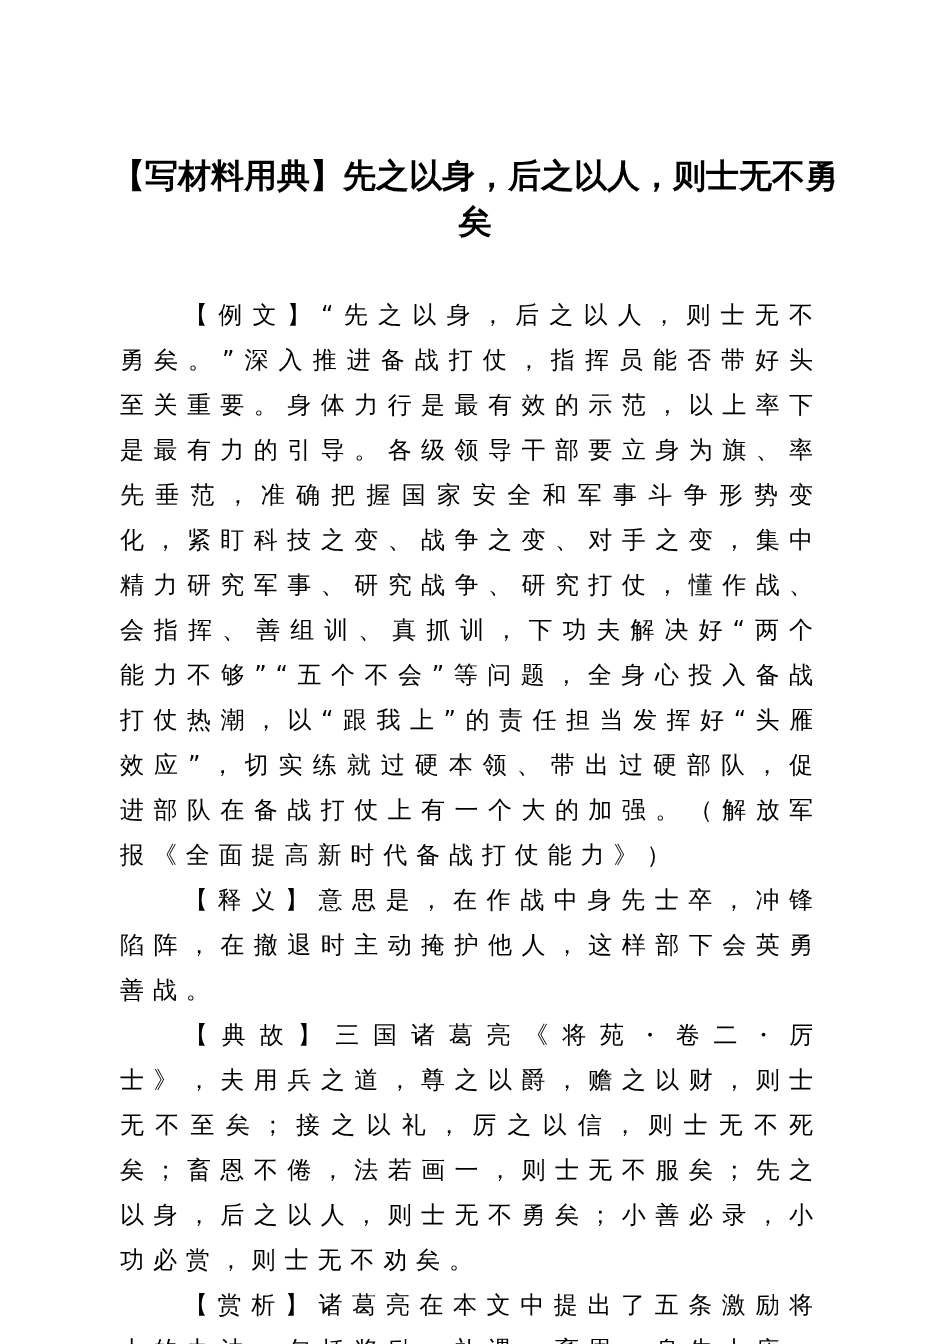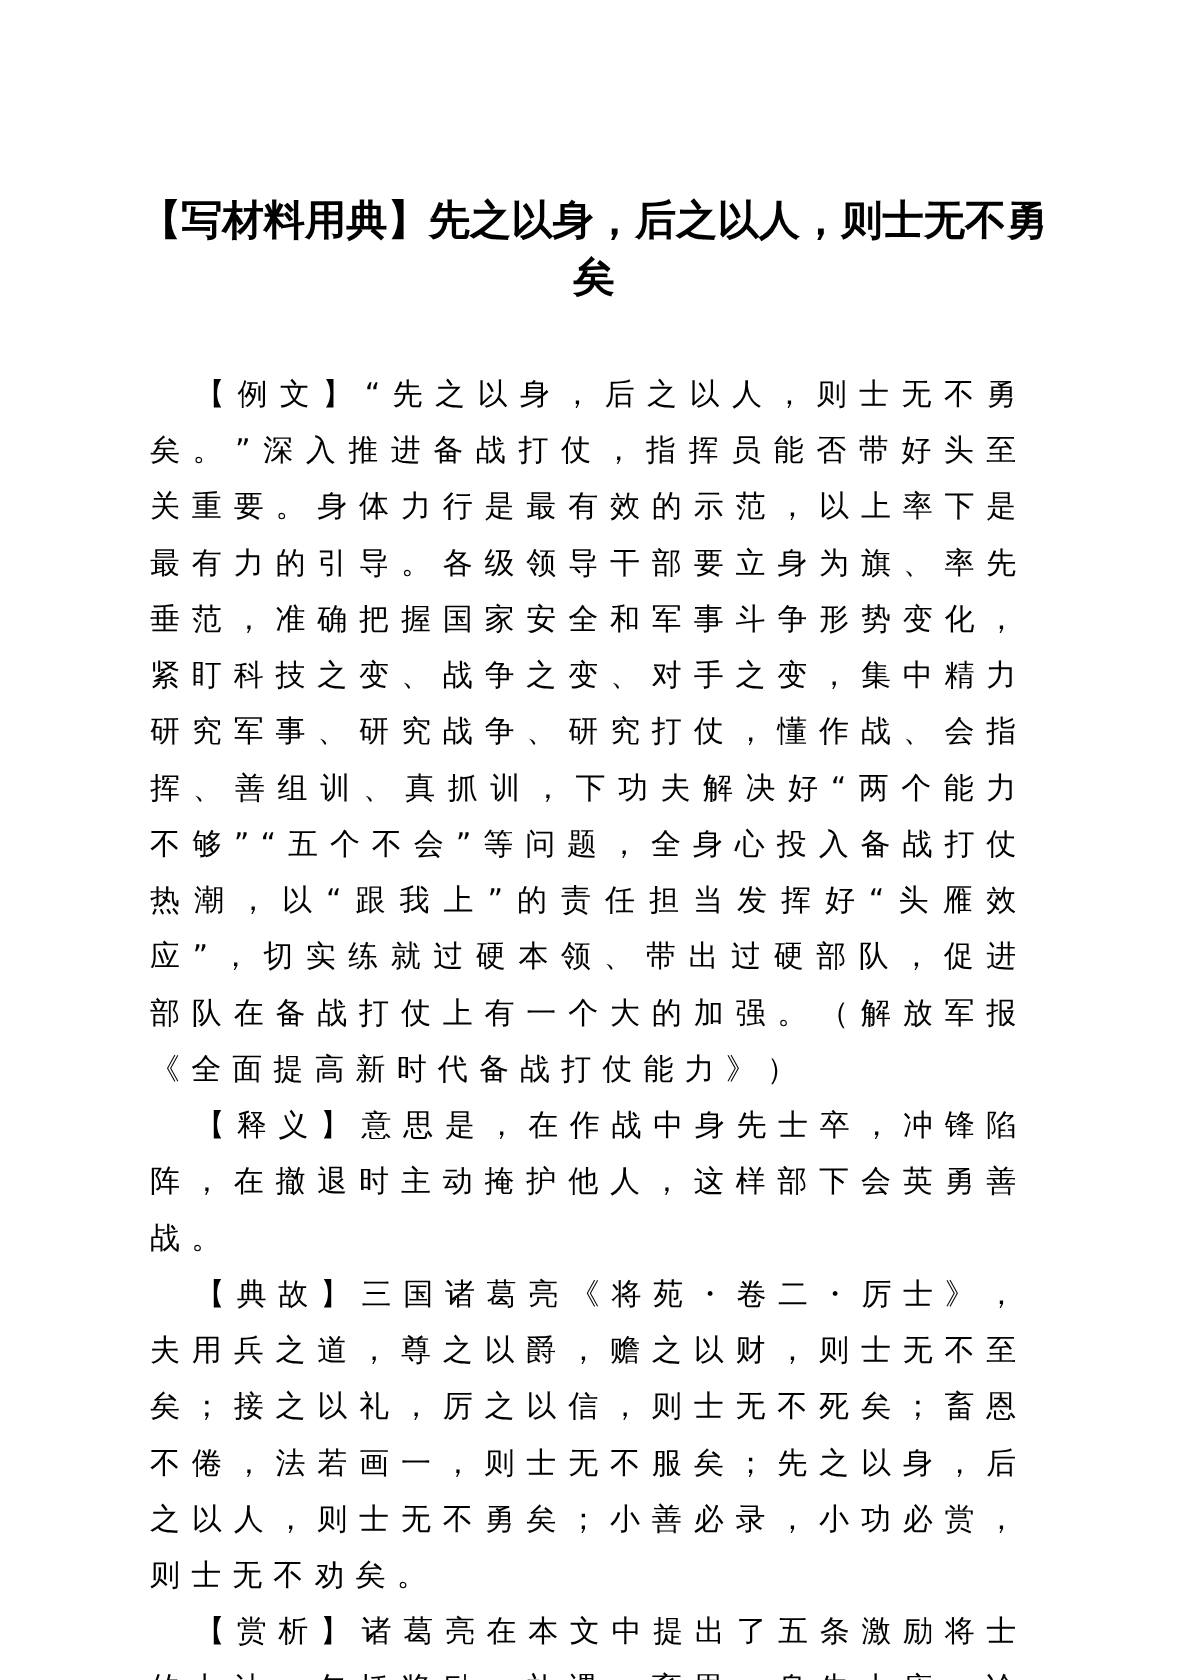--- a/index.html
+++ b/index.html
@@ -47,20 +47,21 @@
       line-height: 45px;
       letter-spacing: 8.9px;
       text-align: justify;
       text-indent: 36px;
       font-family: "DejaVu Sans", "Liberation Sans", sans-serif;
       font-weight: normal;
     }
     .tag {
       font-weight: normal;
       letter-spacing: 8.9px;
+      margin-left: 28px;
     }
   </style>
 </head>
 <body>
 
 <div class="page">
   <h1 class="title">【写材料用典】先之以身，后之以人，则士无不勇矣</h1>
 
   <div class="body">
     <p class="para"><span class="tag">【例文】</span><span>“先之以身，后之以人，则士无不勇矣。”深入推进备战打仗，指挥员能否带好头至关重要。身体力行是最有效的示范，以上率下是最有力的引导。各级领导干部要立身为旗、率先垂范，准确把握国家安全和军事斗争形势变化，紧盯科技之变、战争之变、对手之变，集中精力研究军事、研究战争、研究打仗，懂作战、会指挥、善组训、真抓训，下功夫解决好“两个能力不够”“五个不会”等问题，全身心投入备战打仗热潮，以“跟我上”的责任担当发挥好“头雁效应”，切实练就过硬本领、带出过硬部队，促进部队在备战打仗上有一个大的加强。（解放军报《全面提高新时代备战打仗能力》）</span></p>

